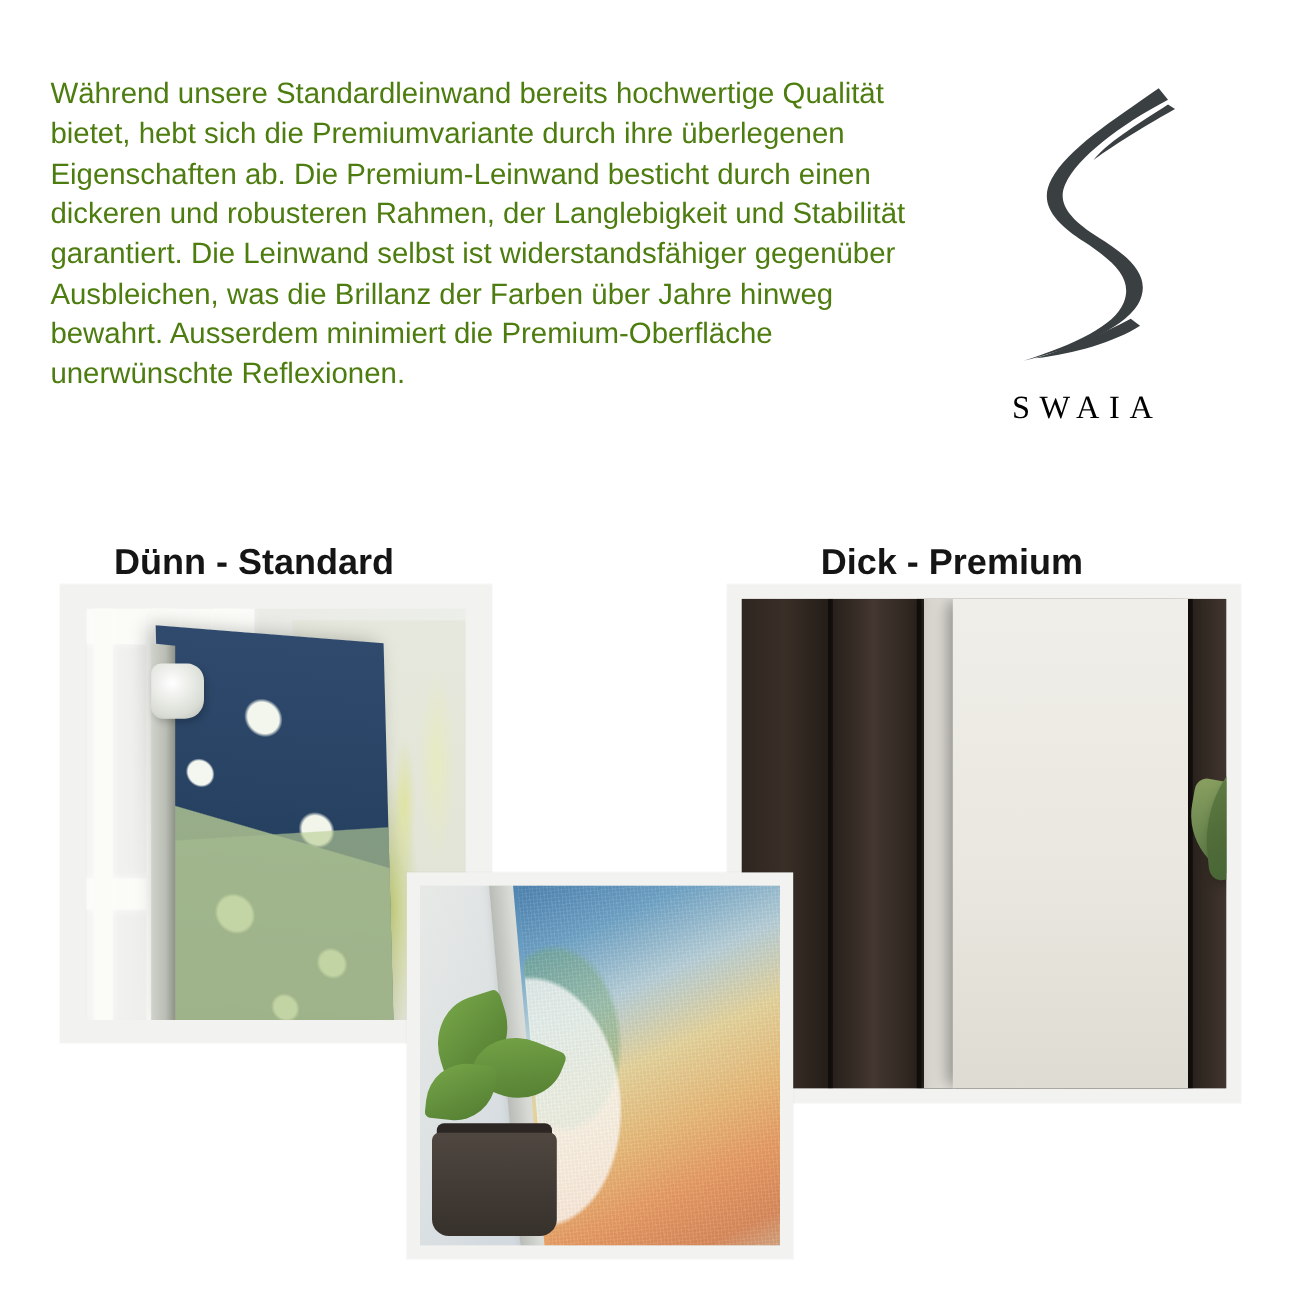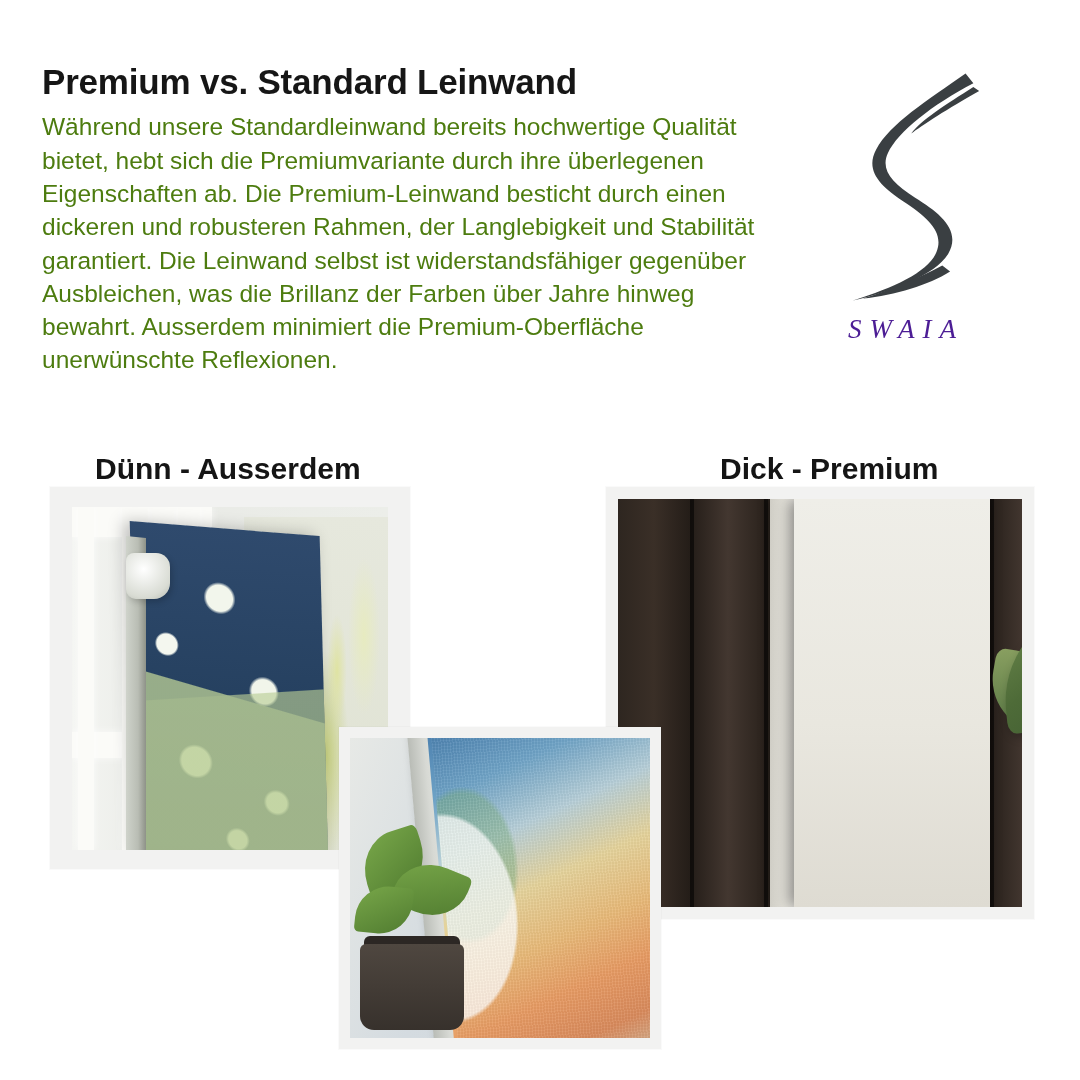--- a/index.html
+++ b/index.html
@@ -51,37 +51,36 @@
     align-items: center;
     justify-content: flex-start;
   }
   .logo-mark {
     width: 165px;
     height: 250px;
   }
   .logo-text {
     font-size: 27px;
     letter-spacing: 8px;
-    color: #4c1d95;
+    color: #000000;
     font-family: "Liberation Serif", serif;
-    margin-top: 2px;
+    margin-top: 12px;
     padding-left: 8px;
-    font-style: italic;
   }
 
   
   .caption {
     position: absolute;
     font-size: 30px;
     font-weight: bold;
     color: #151515;
     white-space: nowrap;
   }
   .caption-left  { left: 95px;  top: 452px; }
-  .caption-right { left: 720px; top: 452px; }
+  .caption-right { left: 684px; top: 452px; }
 
   
   .card {
     position: absolute;
     background: #f2f2f1;
     box-shadow: 0 0 0 1px rgba(0,0,0,0.02);
     overflow: hidden;
   }
   .card .inner {
     position: absolute;
@@ -262,35 +261,34 @@
   }
   .pc-soil {
     position: absolute; left: 10px; bottom: 80px; width: 96px; height: 14px;
     background: #2c2724; border-radius: 6px;
   }
 </style>
 </head>
 <body>
 
 <div class="header">
-  <h1 class="title">Premium vs. Standard Leinwand</h1>
   <p class="body-text">Während unsere Standardleinwand bereits hochwertige Qualität bietet, hebt sich die Premiumvariante durch ihre überlegenen Eigenschaften ab. Die Premium-Leinwand besticht durch einen dickeren und robusteren Rahmen, der Langlebigkeit und Stabilität garantiert. Die Leinwand selbst ist widerstandsfähiger gegenüber Ausbleichen, was die Brillanz der Farben über Jahre hinweg bewahrt. Ausserdem minimiert die Premium-Oberfläche unerwünschte Reflexionen.</p>
 </div>
 
 <div class="logo-wrap">
   <svg class="logo-mark" viewBox="0 0 170 250" aria-hidden="true">
     <path d="M150 8 C110 36, 72 60, 58 86 C46 108, 62 124, 86 140 C112 157, 128 172, 120 192 C112 212, 78 228, 34 242
              C76 232, 118 216, 132 194 C146 170, 124 152, 98 136 C74 121, 62 107, 70 90 C80 68, 116 40, 158 18 Z" fill="#3a3f42"></path>
     <path d="M158 22 C130 40, 104 56, 94 70 C104 62, 132 44, 164 26 Z" fill="#3a3f42"></path>
     <path d="M126 206 C100 220, 70 232, 44 240 C78 236, 112 226, 134 212 Z" fill="#3a3f42"></path>
   </svg>
   <div class="logo-text">SWAIA</div>
 </div>
 
-<div class="caption caption-left">Dünn - Ausserdem</div>
+<div class="caption caption-left">Dünn - Standard</div>
 <div class="caption caption-right">Dick - Premium</div>
 
 <div class="card card-left">
   <div class="inner">
     <div class="photo-left">
       <div class="pl-window">
         <div class="pl-bar h1"></div>
         <div class="pl-bar h2"></div>
         <div class="pl-bar v1"></div>
         <div class="pl-bar v2"></div>

